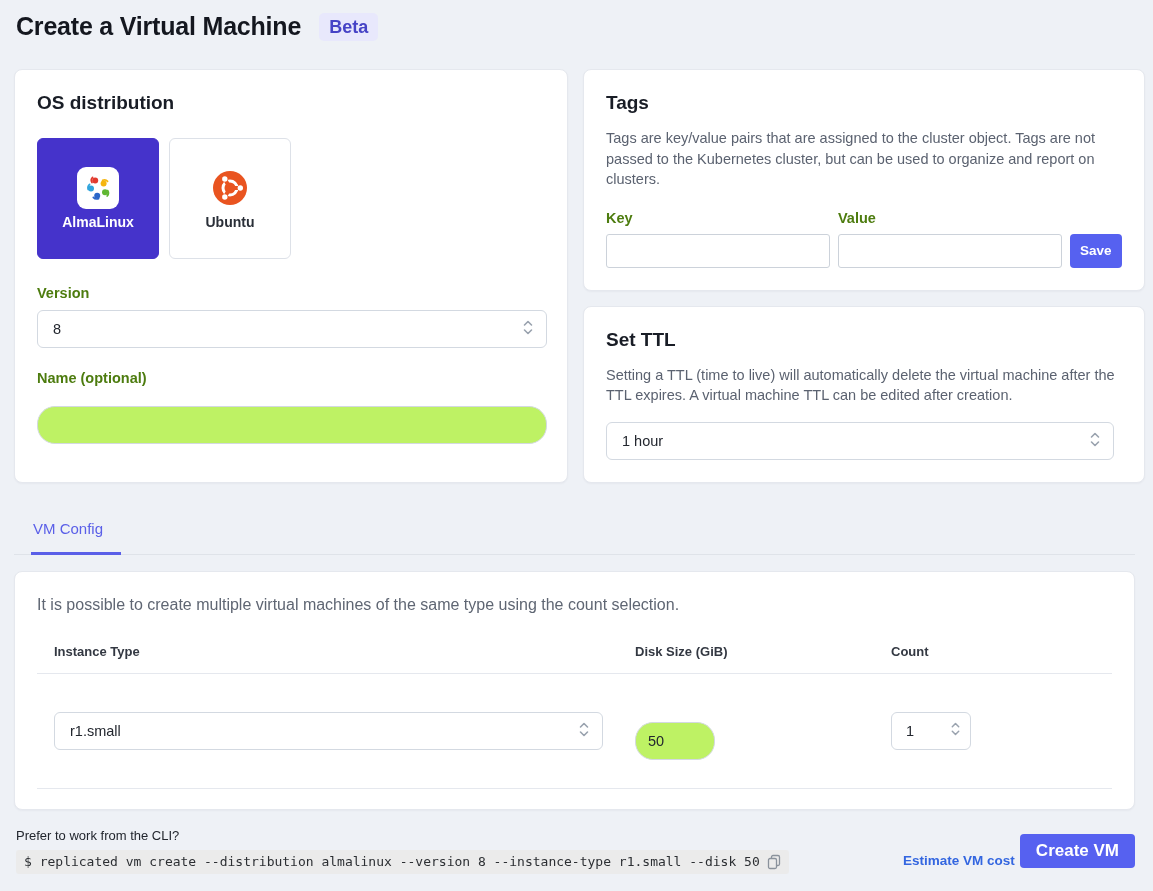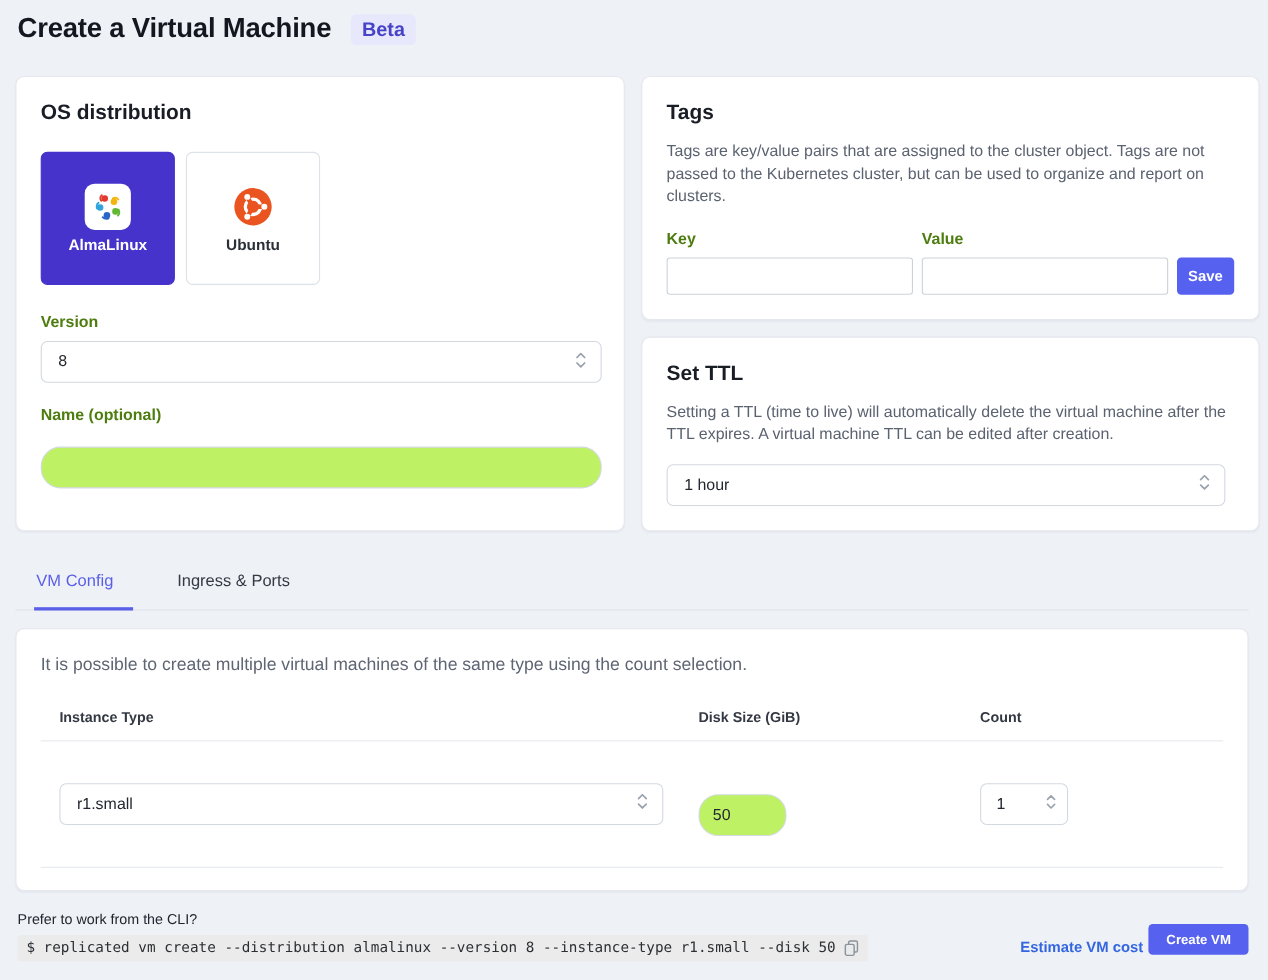--- a/index.html
+++ b/index.html
@@ -108,21 +108,21 @@
     display: inline-flex; align-items: center; gap: 7px;
     background: #ebebeb; border-radius: 3px; padding: 4px 8px;
     font-family: "DejaVu Sans Mono", "Liberation Mono", monospace;
     font-size: 13px; color: #2c2f33;
   }
   .copy-btn { display: inline-flex; cursor: pointer; }
   .footer-right { display: flex; flex-direction: row; align-items: flex-end; gap: 5px; padding-bottom: 6px; }
   .estimate-link { font-size: 13.5px; font-weight: 600; color: #3366e0; text-decoration: none; cursor: pointer; }
   .create-btn {
     background: #5661f0; color: #fff; border: none; border-radius: 4px;
-    padding: 7px 16px; font-size: 12px; font-weight: 700; cursor: pointer;
+    padding: 7px 16px; font-size: 17px; font-weight: 700; cursor: pointer;
     font-family: "Liberation Sans", sans-serif;
   }
   .chev { flex: 0 0 auto; }
 </style>
 </head>
 <body>
 
 <div class="page-header">
   <h1 class="page-title">Create a Virtual Machine</h1>
   <span class="beta-badge">Beta</span>
@@ -221,21 +221,20 @@
               </g>
             </svg>
         </span>
       </div>
     </section>
   </div>
 </div>
 
 <div class="tabs">
   <div class="tab active">VM Config</div>
-  <div class="tab">Ingress &amp; Ports</div>
 </div>
 
 <section class="card vmc-card">
   <p class="vmc-intro">It is possible to create multiple virtual machines of the same type using the count selection.</p>
 
   <div class="vmc-head">
     <span>Instance Type</span>
     <span>Disk Size (GiB)</span>
     <span>Count</span>
   </div>

